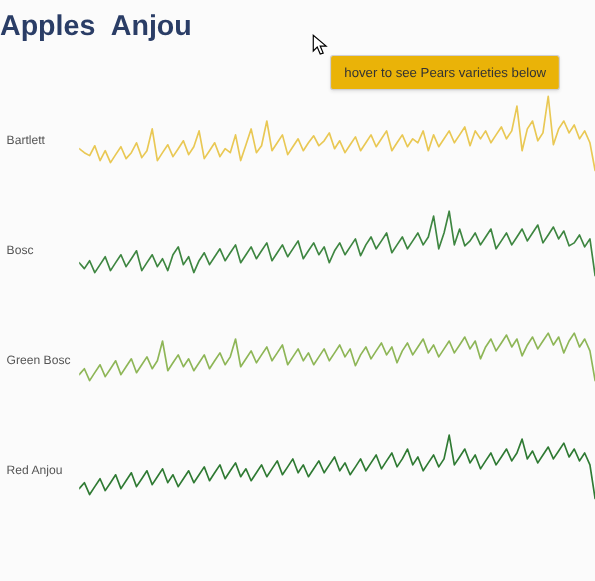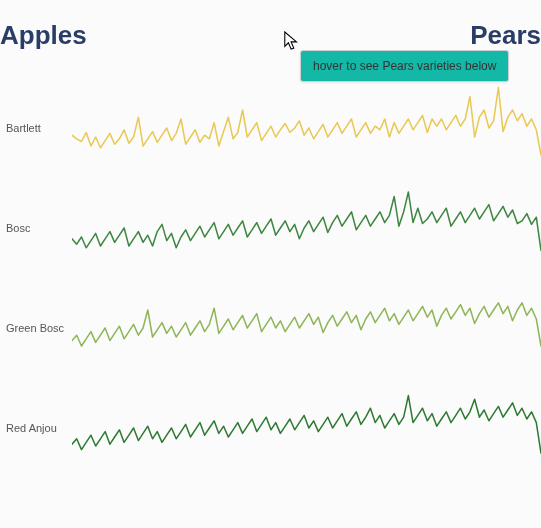--- a/index.html
+++ b/index.html
@@ -7,23 +7,24 @@
     padding: 0;
     width: 541px;
     height: 528px;
     background: #fbfbfb;
     font-family: Arial, Helvetica, sans-serif;
     overflow: hidden;
     position: relative;
   }
   .header {
     display: flex;
-    justify-content: space-between;
+    justify-content: flex-start;
     align-items: baseline;
-    padding-top: 20px;
+    gap: 14px;
+    padding-top: 8px;
     position: relative;
     height: 48px;
   }
   .header-item {
     font-size: 26px;
     font-weight: 700;
     cursor: pointer;
   }
   .inactive { color: #2a3d66; }
   .faded { color: #9ca9c2; }
@@ -32,21 +33,21 @@
     left: 283px;
     top: 30px;
     width: 18px;
     height: 22px;
     pointer-events: none;
   }
   .tooltip {
     position: absolute;
     left: 300px;
     top: 50px;
-    background: #14b8a6;
+    background: #eab308;
     border: 1px solid #cfcfd4;
     border-radius: 3px;
     padding: 8px 12px;
     font-size: 12px;
     color: #333;
     box-shadow: 0 1px 3px rgba(0,0,0,0.08);
     white-space: nowrap;
   }
   .grid {
     position: absolute;
@@ -81,21 +82,21 @@
     stroke-width: 1.5;
     stroke-linejoin: round;
     stroke-linecap: round;
   }
 </style>
 </head>
 <body>
 
 <div class="header">
   <span class="header-item inactive">Apples</span>
-  <span class="header-item inactive">Pears</span>
+  <span class="header-item inactive">Anjou</span>
 </div>
 
 <svg class="cursor" viewBox="0 0 20 24">
   <path d="M2 2 L2 18 L6 14 L9 21 L12 20 L9 13 L15 13 Z" fill="#ffffff" stroke="#000000" stroke-width="1.2"></path>
 </svg>
 
 <div class="tooltip">
   <span>hover to see Pears varieties below</span>
 </div>
 

